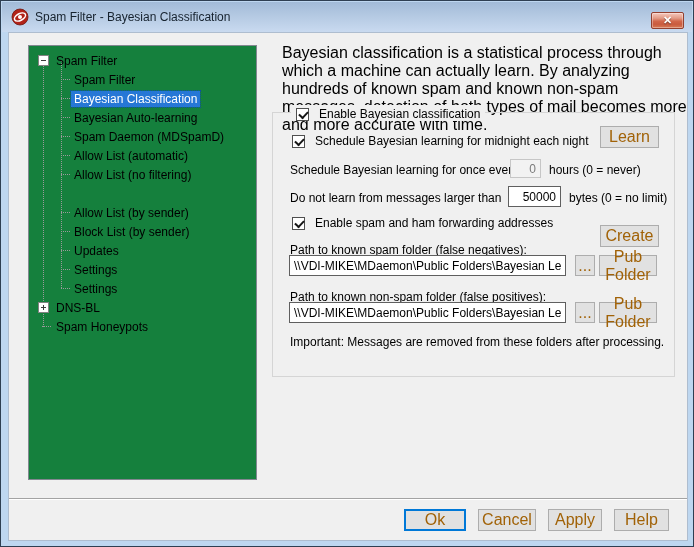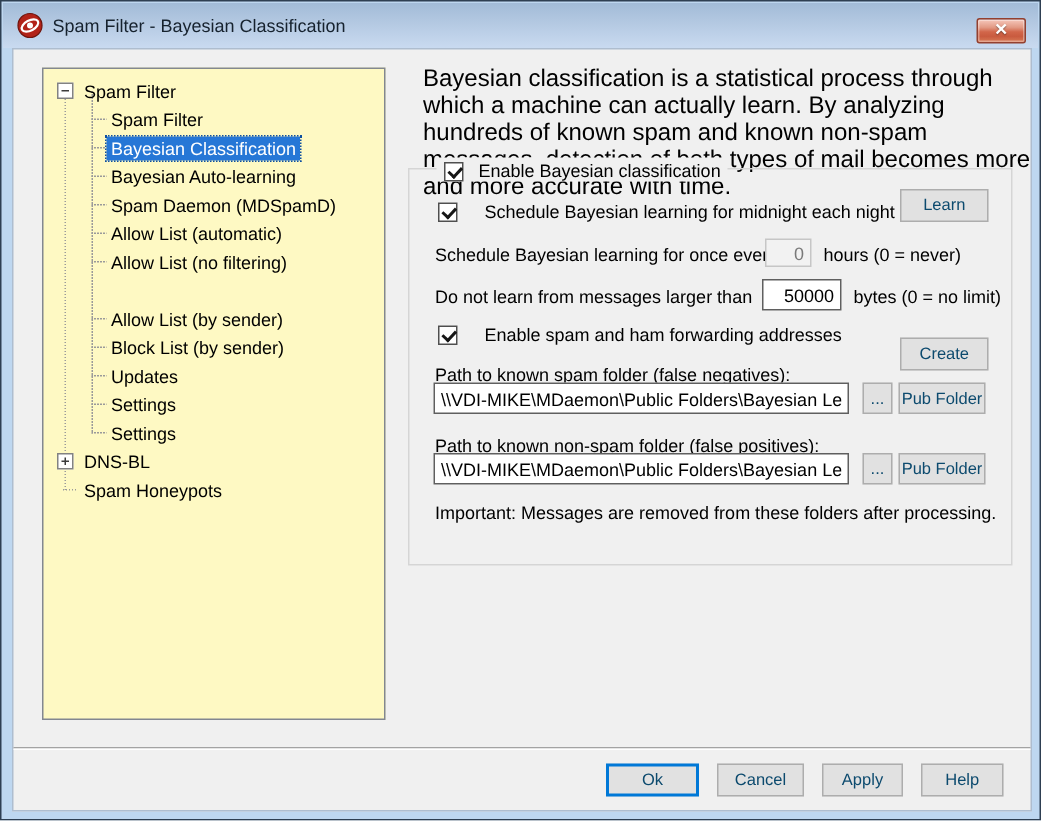--- a/index.html
+++ b/index.html
@@ -27,21 +27,21 @@
   .close-x{ color:#fff; font-size:11px; font-weight:bold; line-height:1;
     text-shadow:0 1px 1px rgba(0,0,0,.45); }
   
   .client{
     position:absolute; left:7px; top:31px; width:680px; height:509px;
     background:#f0f0f0; border:1px solid #aebdcf;
   }
   
   .tree{
     position:absolute; left:19px; top:12px; width:229px; height:435px;
-    background:#fef9c3; border:1px solid #828790;
+    background:#15803d; border:1px solid #828790;
     font-size:12px; color:#000; overflow:hidden;
   }
   .trow{ position:absolute; left:0; width:100%; height:19px; cursor:default; }
   .tlabel{ position:absolute; top:2px; padding:1px 3px; white-space:nowrap; }
   .lvl0 .tlabel{ left:24px; }
   .lvl1 .tlabel{ left:42px; }
   .trow.selected .tlabel{ background:#2677d6; color:#fff; outline:1px dotted #0d4fa0; }
   .vline{ position:absolute; width:1px;
     background-image:repeating-linear-gradient(to bottom,#9a9a9a 0 1px,transparent 1px 2px); }
   .trow.lvl1::before{
@@ -73,25 +73,25 @@
   }
   .cb{
     position:relative; width:13px; height:13px; background:#fff;
     border:1px solid #4f4f4f; flex:0 0 auto; display:inline-block; cursor:default;
   }
   .cb.checked::after{
     content:''; position:absolute; left:2px; top:2px; width:7px; height:4px;
     border-left:2px solid #161616; border-bottom:2px solid #161616;
     transform:rotate(-47deg);
   }
-  .cb-row{ position:absolute; display:flex; align-items:center; gap:18px;text-align:center; }
+  .cb-row{ position:absolute; display:flex; align-items:center; gap:10px;text-align:center; }
   .lbl{ font-size:12px; color:#000; white-space:nowrap; }
   .btn{
-    background:#e1e1e1; border:1px solid #adadad; font-size:11px;
-    font-family:"Liberation Sans", sans-serif; color:#0c4a6e; cursor:default;
+    background:#e1e1e1; border:1px solid #adadad; font-size:16px;
+    font-family:"Liberation Sans", sans-serif; color:#a16207; cursor:default;
     display:flex; align-items:center; justify-content:center;
   }
   .gb-btn{ position:absolute; width:59px; height:22px; }
   .num-input{
     position:absolute; font-size:12px; text-align:right; padding:0 4px;
     font-family:"Liberation Sans", sans-serif;
   }
   .num-enabled{ background:#fff; border:1px solid #5f5f5f; color:#000; }
   .num-disabled{ background:#f2f2f2; border:1px solid #c6c6c6; color:#7a7a7a; }
   .path-input{

